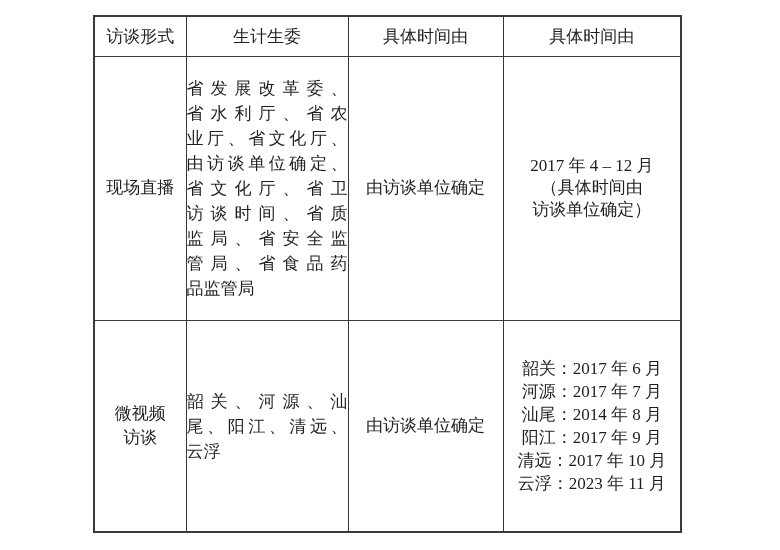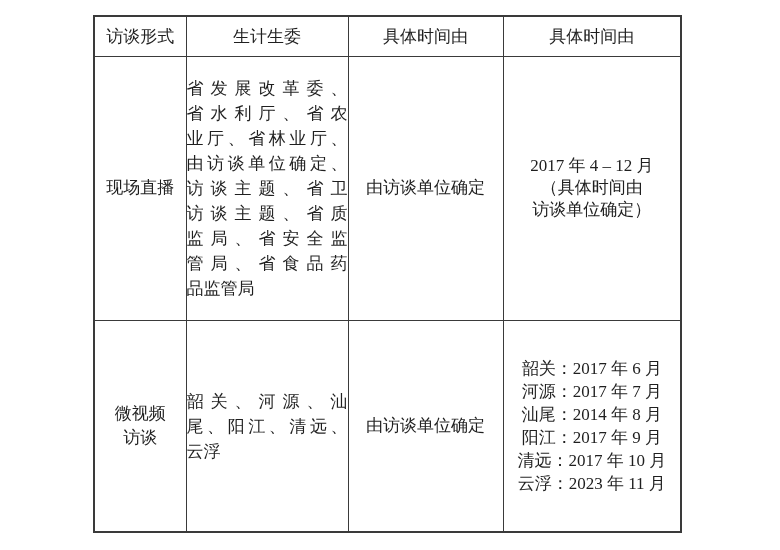--- a/index.html
+++ b/index.html
@@ -73,24 +73,24 @@
       </tr>
     </thead>
     <tbody>
       <tr class="r2">
         <td class="c-center">
           <div class="line">现场直播</div>
         </td>
         <td class="jcell">
           <div class="jline">省发展改革委、</div>
           <div class="jline">省水利厅、省农</div>
-          <div class="jline">业厅、省林业厅、</div>
+          <div class="jline">业厅、省文化厅、</div>
           <div class="jline">由访谈单位确定、</div>
-          <div class="jline">访谈主题、省卫</div>
-          <div class="jline">访谈主题、省质</div>
+          <div class="jline">省文化厅、省卫</div>
+          <div class="jline">访谈时间、省质</div>
           <div class="jline">监局、省安全监</div>
           <div class="jline">管局、省食品药</div>
           <div class="jline jline-last">品监管局</div>
         </td>
         <td class="c-center">
           <div class="line">由访谈单位确定</div>
         </td>
         <td class="c-center time3">
           <div class="line">2017 年 4 – 12 月</div>
           <div class="line">（具体时间由</div>

